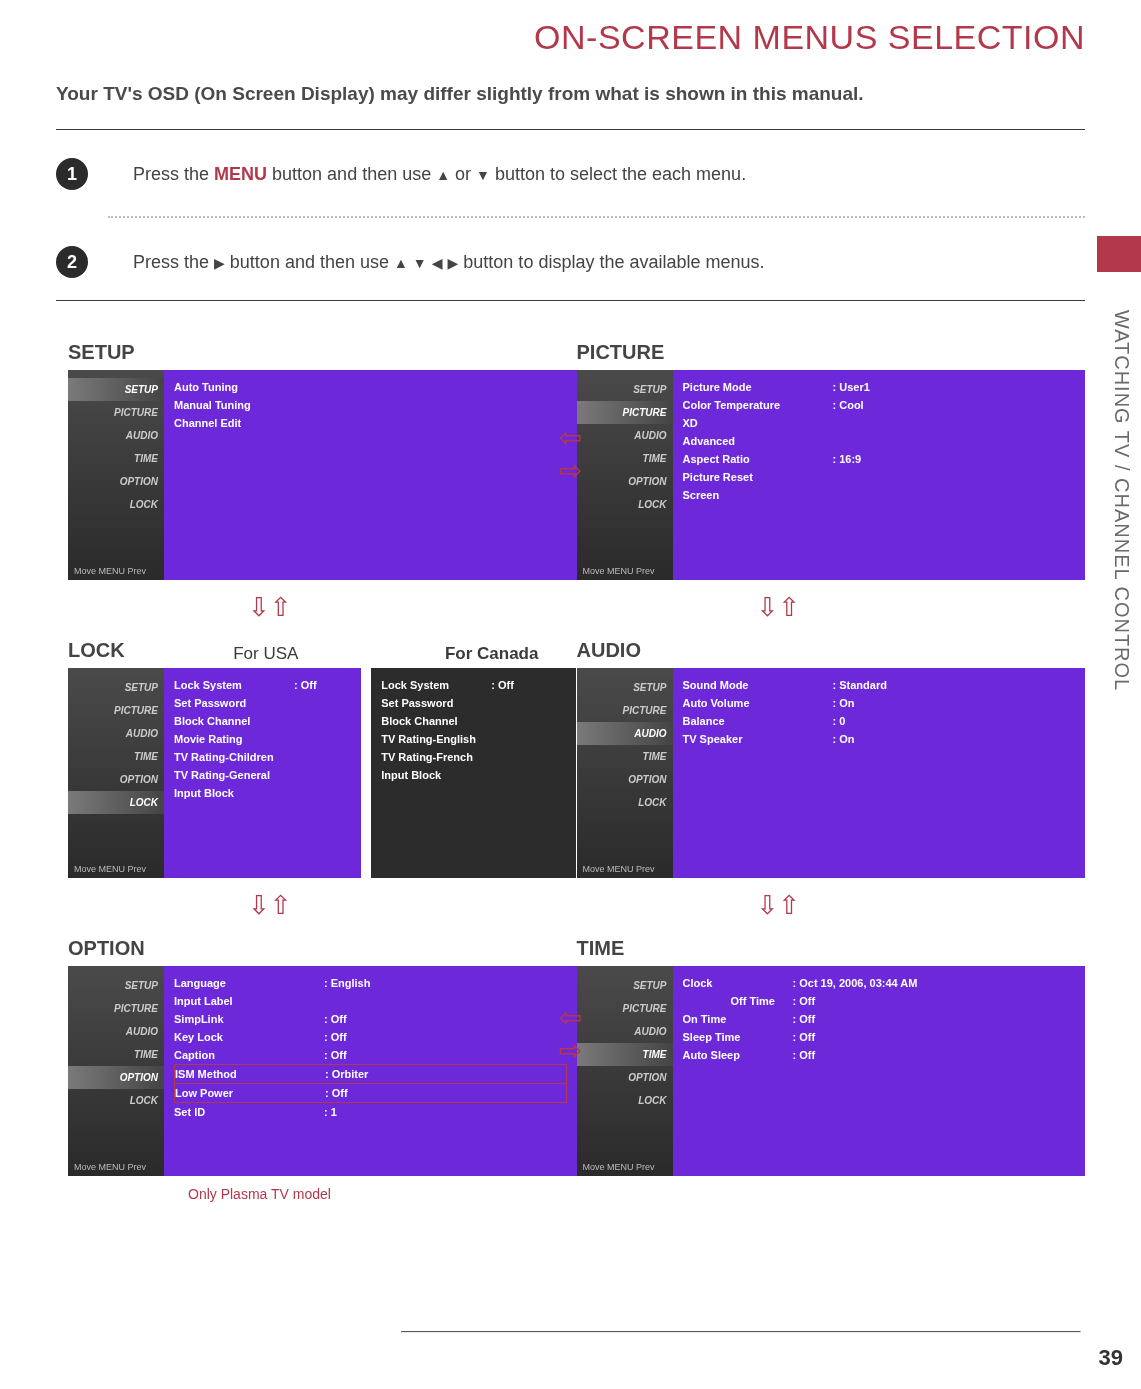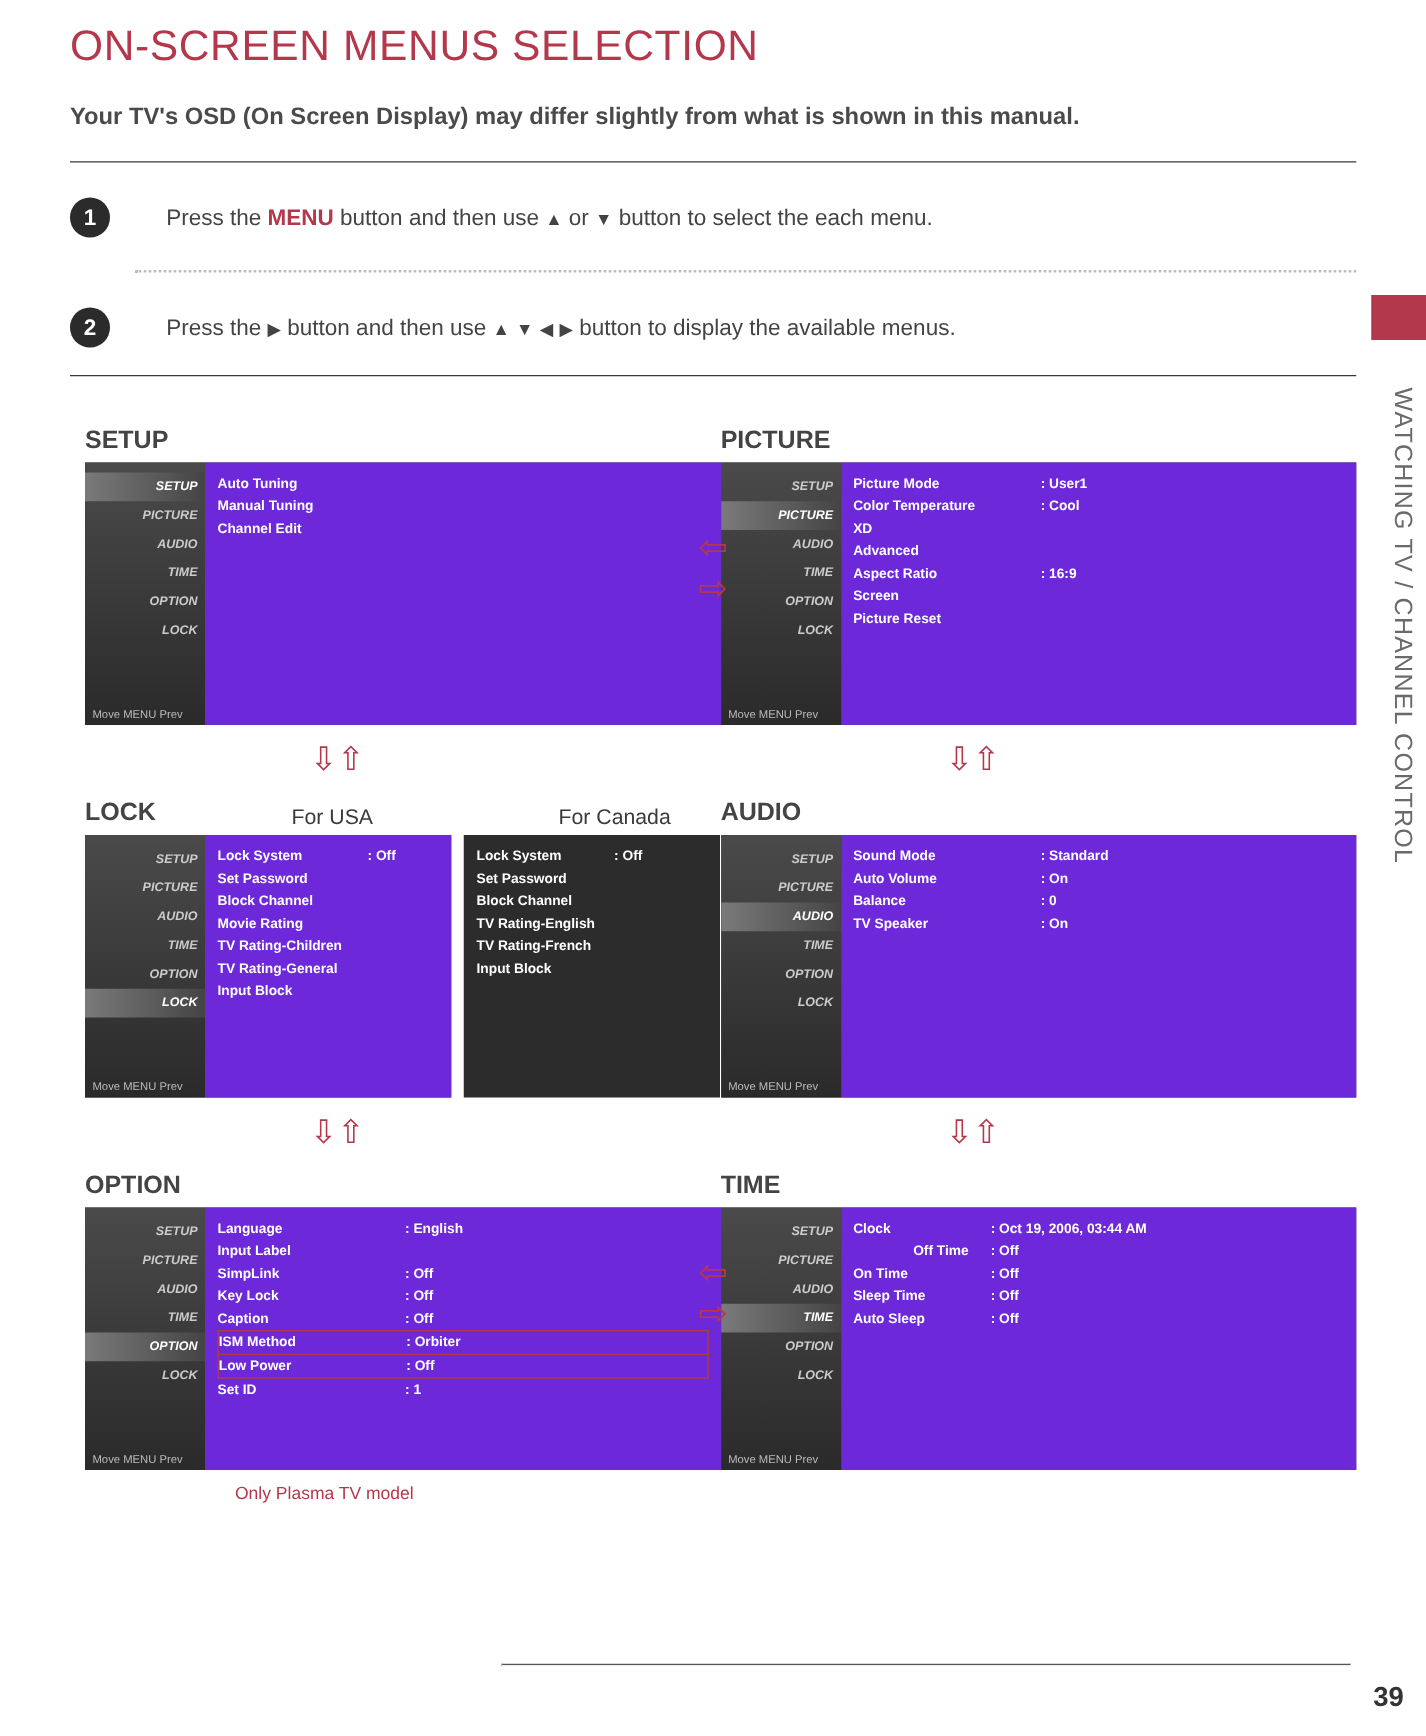--- a/index.html
+++ b/index.html
@@ -10,20 +10,21 @@
       position: relative;
       background: #fff;
       color: #333;
     }
     .page-title {
       color: #b4384b;
       font-size: 34px;
       font-weight: 500;
       padding: 18px 56px 6px 56px;
       letter-spacing: 0.5px;
+      text-align: right;
     }
     .subtitle {
       padding: 20px 56px 10px 56px;
       font-size: 19px;
       font-weight: 600;
       color: #4a4a4a;
     }
     .hr {
       margin: 14px 56px 0 56px;
       border: none;
@@ -300,43 +301,43 @@
           </div>
         <div class="menu-line">
             <span class="mk">Advanced</span>
             <span class="mv"></span>
           </div>
         <div class="menu-line">
             <span class="mk">Aspect Ratio</span>
             <span class="mv">: 16:9</span>
           </div>
         <div class="menu-line">
+            <span class="mk">Picture Reset</span>
+            <span class="mv"></span>
+          </div>
+        <div class="menu-line">
             <span class="mk">Screen</span>
-            <span class="mv"></span>
-          </div>
-        <div class="menu-line">
-            <span class="mk">Picture Reset</span>
             <span class="mv"></span>
           </div>
       </div>
       <div class="menu-footer">Move  MENU  Prev</div>
     </div>
   </div>
 
   <div class="arrow-col-between" style="top:120px;">
     <span>⇦</span>
       <span>⇨</span>
   </div>
 
   <div class="opt-block">
     <div class="arrow-col">⇩⇧</div>
     <div style="display:flex;gap:20px;align-items:flex-end;">
       <div class="section-title" style="flex:0 0 auto;">LOCK</div>
       <div class="sub-label" style="flex:1;">For USA</div>
-      <div class="sub-label" style="flex:0.7;">For Canada</div>
+      <div class="sub-label" style="flex:0.7;font-weight:bold;">For Canada</div>
     </div>
     <div class="lock-row">
       <div class="menu-screen">
         <div class="menu-side">
           <div class="side-item">SETUP</div>
           <div class="side-item">PICTURE</div>
           <div class="side-item">AUDIO</div>
           <div class="side-item">TIME</div>
           <div class="side-item">OPTION</div>
           <div class="side-item active">LOCK</div>

